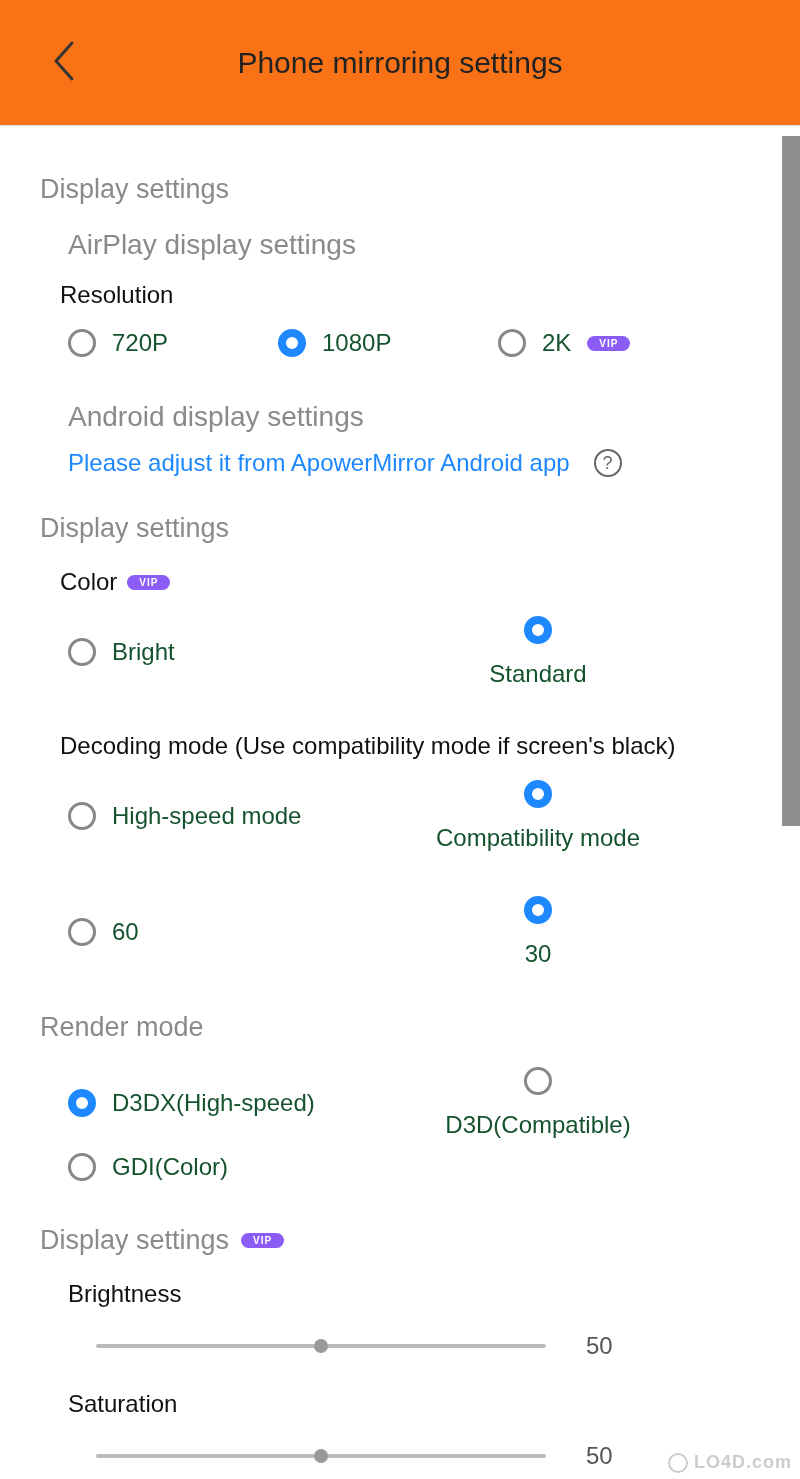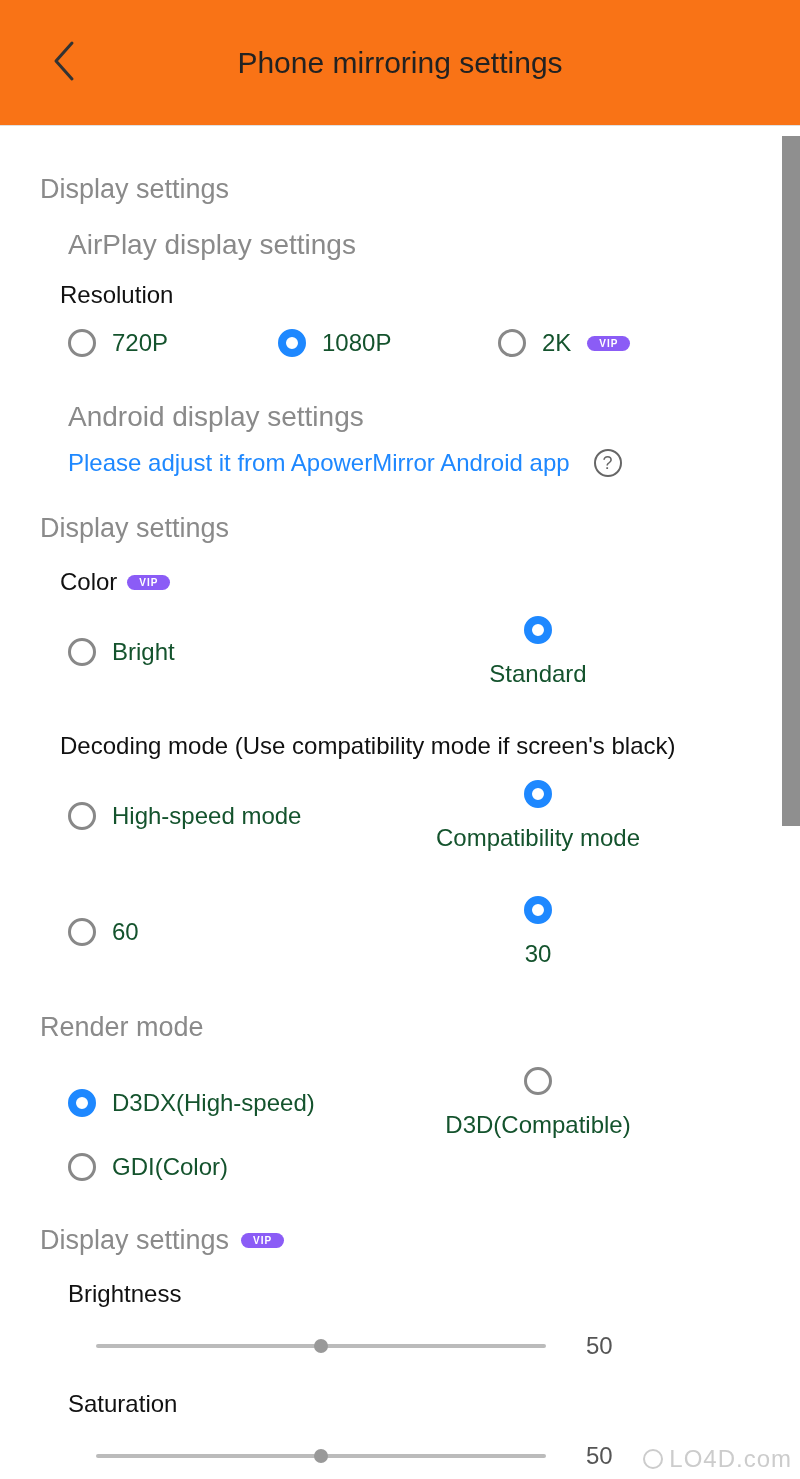--- a/index.html
+++ b/index.html
@@ -170,23 +170,23 @@
     right: 0;
     top: 10px;
     width: 18px;
     height: 690px;
     background: #8f8f8f;
   }
   .watermark {
     position: absolute;
     right: 8px;
     bottom: 6px;
-    font-size: 24px;
+    font-size: 18px;
     color: #ccc;
-    font-weight: 400;
+    font-weight: 700;
     letter-spacing: 1px;
     display: flex;
     align-items: center;
     gap: 6px;
   }
   .watermark-icon {
     width: 20px; height: 20px; border-radius: 50%;
     border: 2px solid #ccc;
     position: relative;
   }

